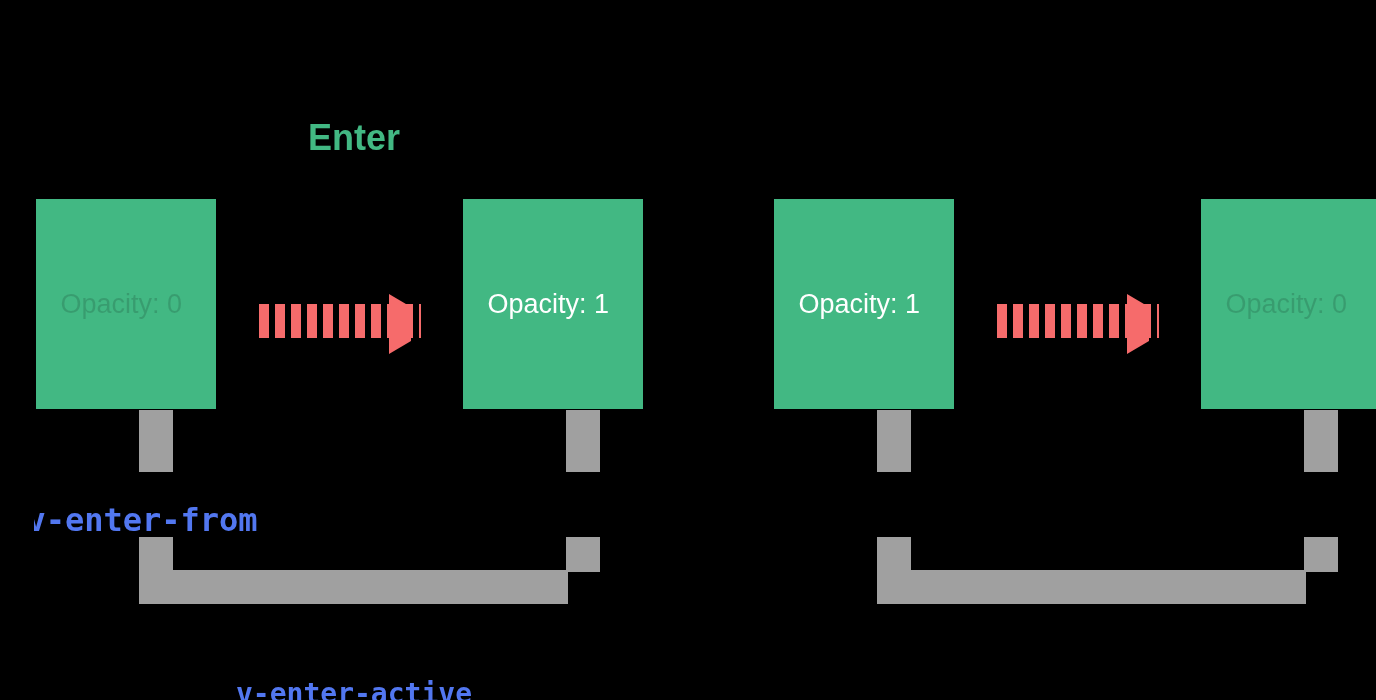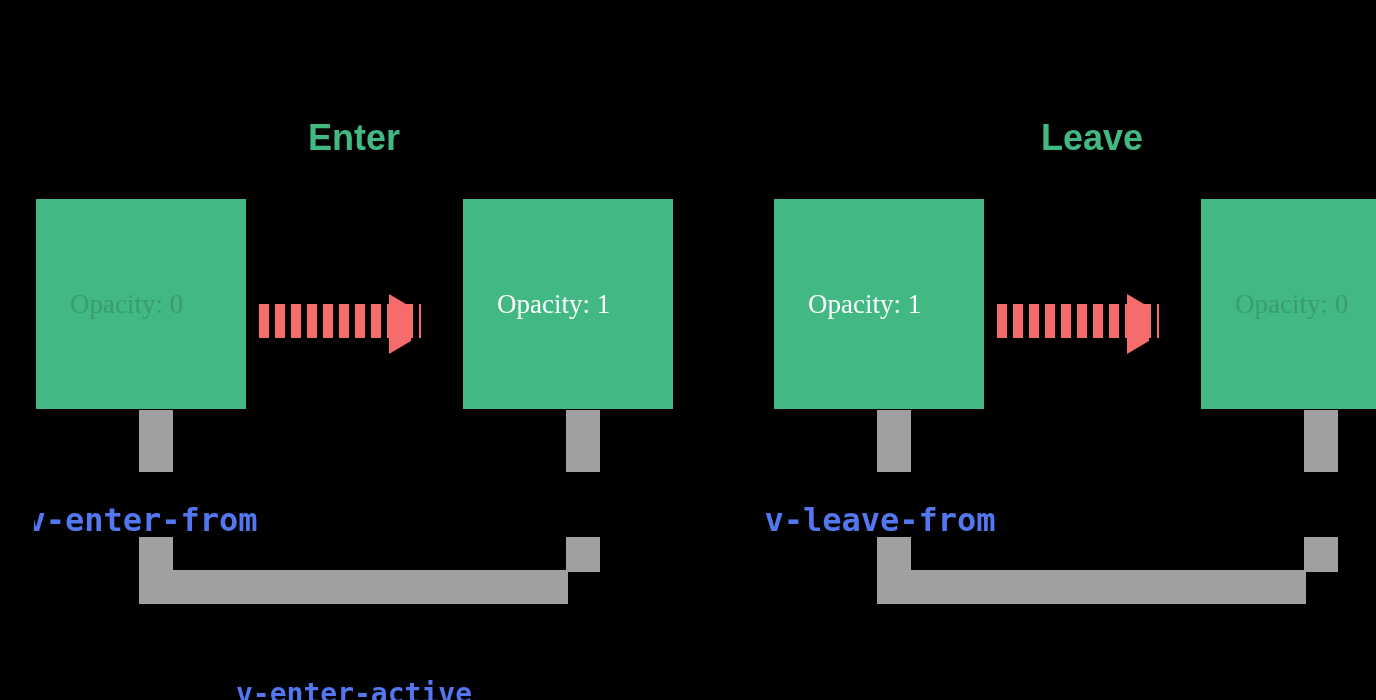--- a/index.html
+++ b/index.html
@@ -41,27 +41,26 @@
     font-size: 36px;
     font-weight: 700;
     line-height: 42px;
     color: var(--title_green);
     white-space: nowrap;
   }
 
   .state-box {
     position: absolute;
     top: 165px;
-    width: 210px;
+    width: 180px;
     height: 210px;
     background: var(--box_green);
     display: flex;
     align-items: center;
-    justify-content: flex-start;
-    font-family: Liberation Serif, serif;
+    justify-content: flex-end;
   }
   .state-box.box-a { left: 2px; }
   .state-box.box-b { left: 429px; }
 
   .box-label {
     font-size: 27px;
     line-height: 32px;
     white-space: nowrap;
   }
   .box-label[data-variant="bright"] { color: var(--box_text_bright); }
@@ -189,39 +188,37 @@
 
     <div class="bracket-stem left"></div>
     <div class="bracket-stem right"></div>
     <div class="bracket-bar"></div>
     <div class="bracket-tick"></div>
 
     <div class="active-label">v-enter-active</div>
   </section>
 
   <section class="group leave">
-    <h2 class="phase-title">Leave</h2>
 
     <div class="state-box box-a">
       <span class="box-label" data-variant="bright">Opacity: 1</span>
     </div>
 
     <div class="arrow">
       <div class="arrow-line"></div>
       <div class="arrow-head"></div>
     </div>
 
     <div class="state-box box-b">
       <span class="box-label" data-variant="faint">Opacity: 0</span>
     </div>
 
     <div class="stem stem-a"></div>
     <div class="stem stem-b"></div>
 
-    <div class="class-label from">v-leave-from</div>
 
     <div class="bracket-stem left"></div>
     <div class="bracket-stem right"></div>
     <div class="bracket-bar"></div>
     <div class="bracket-tick"></div>
 
   </section>
 
 </div>
 

